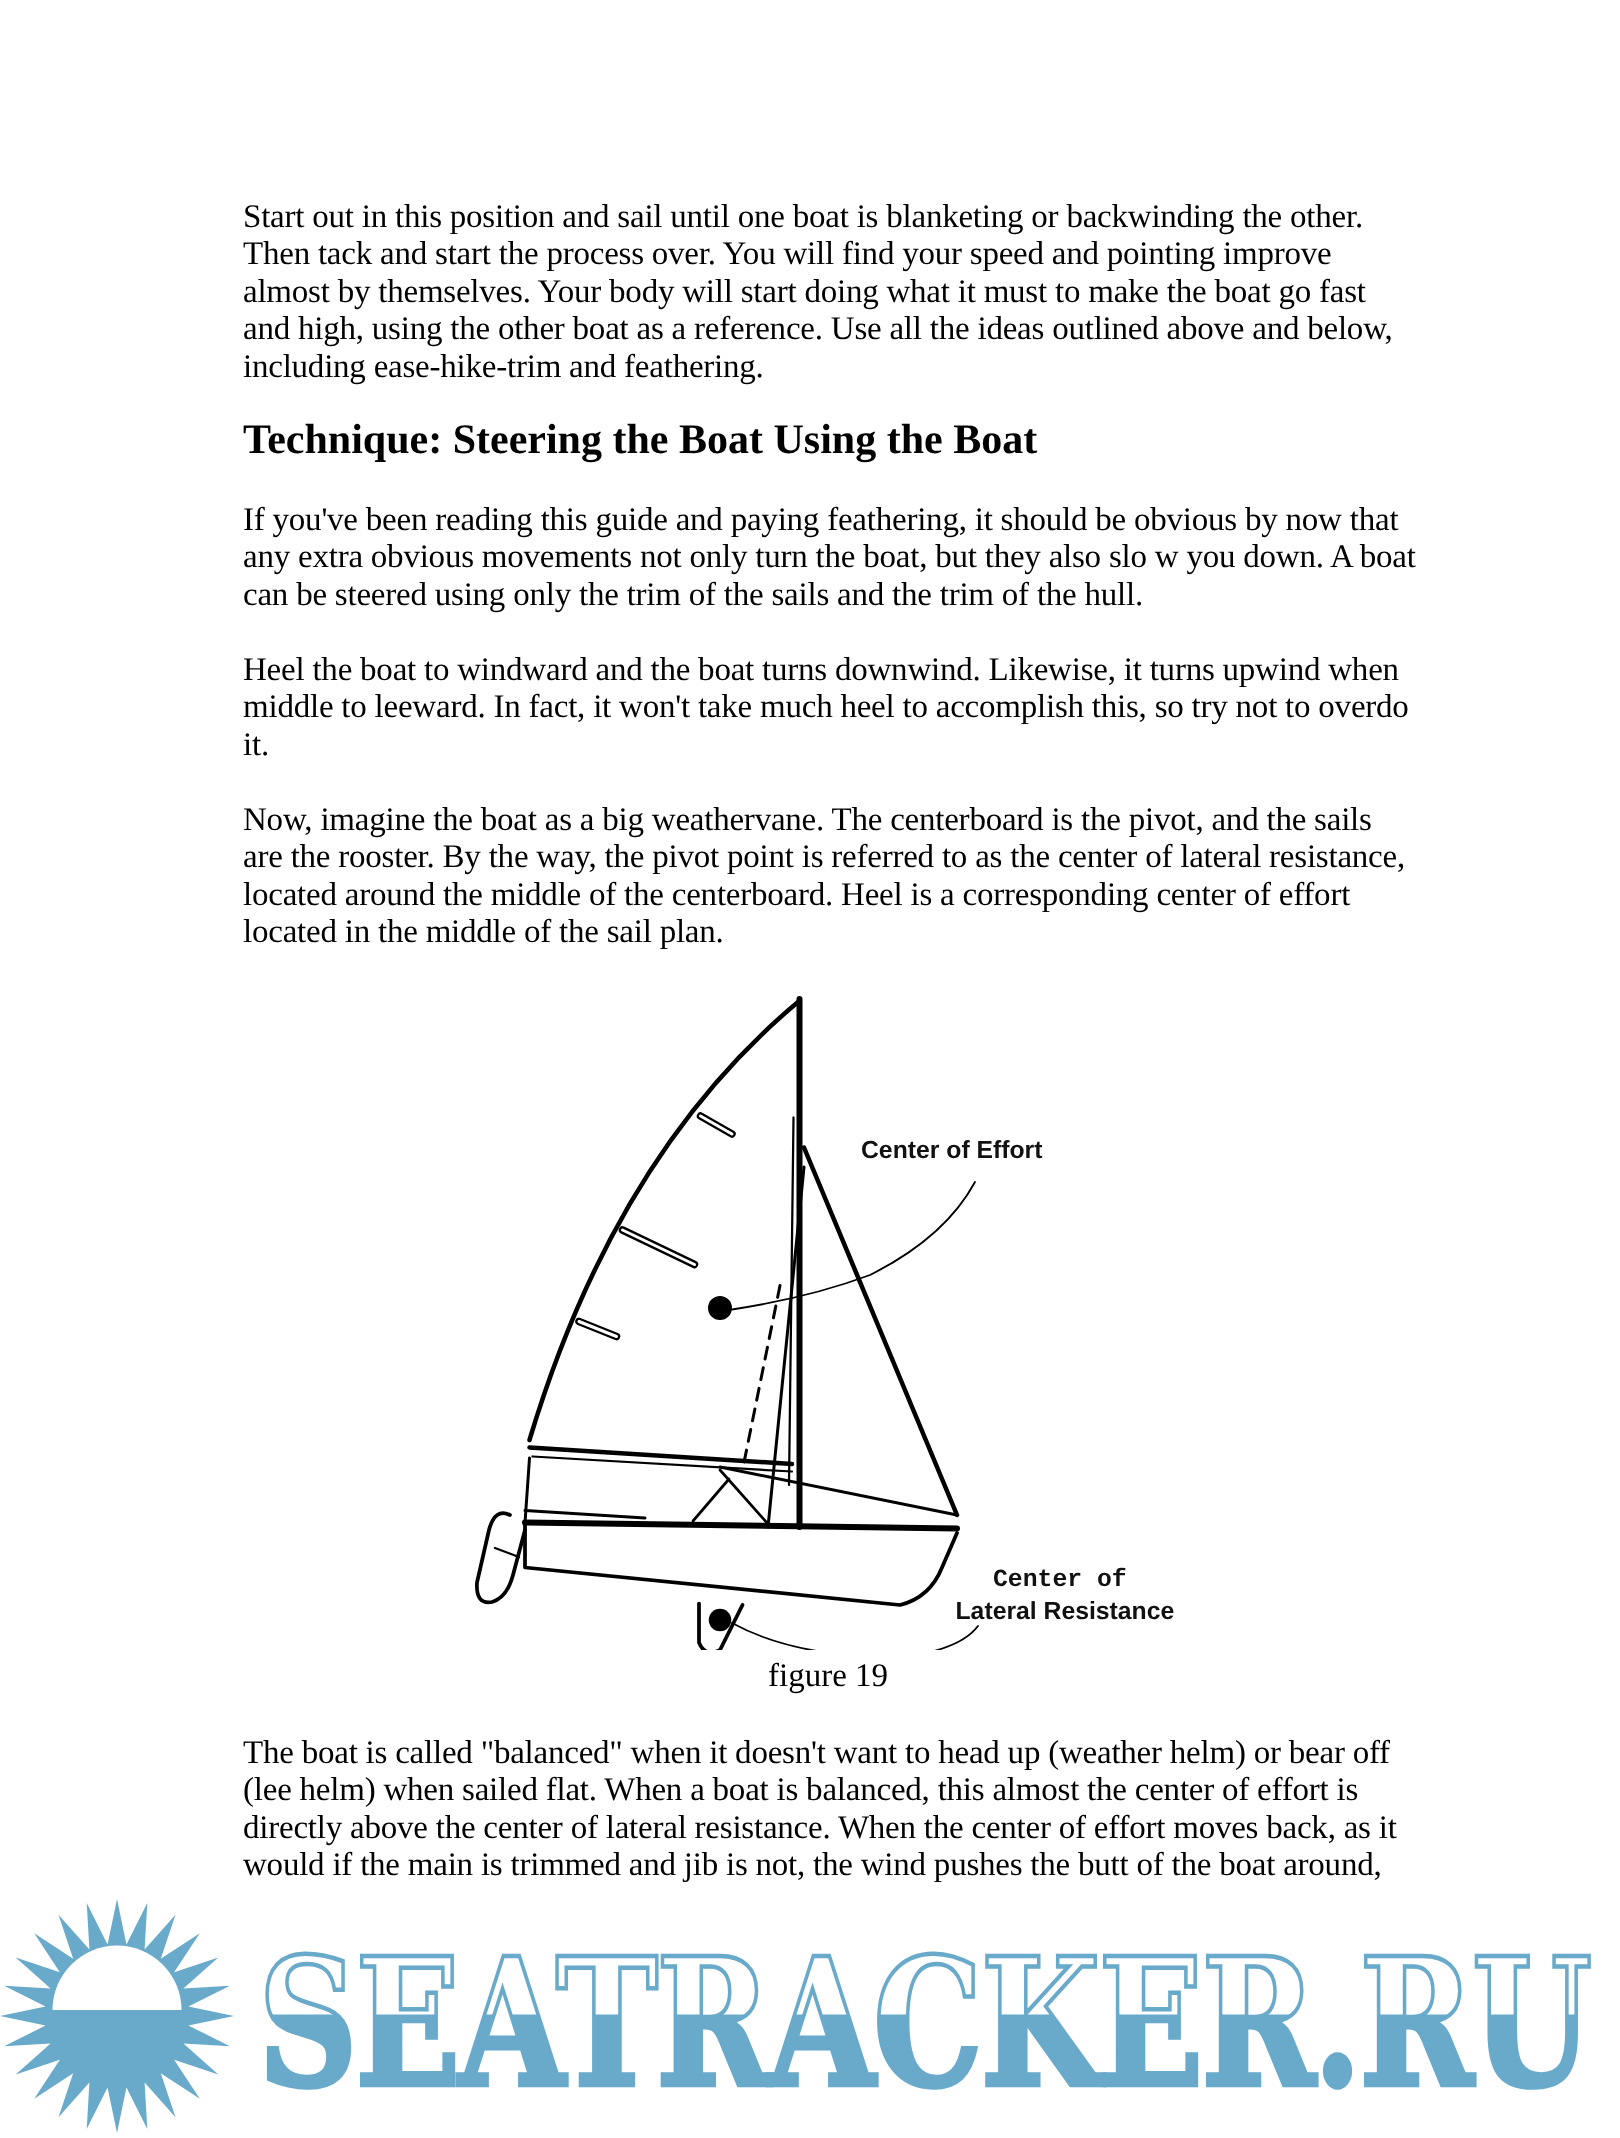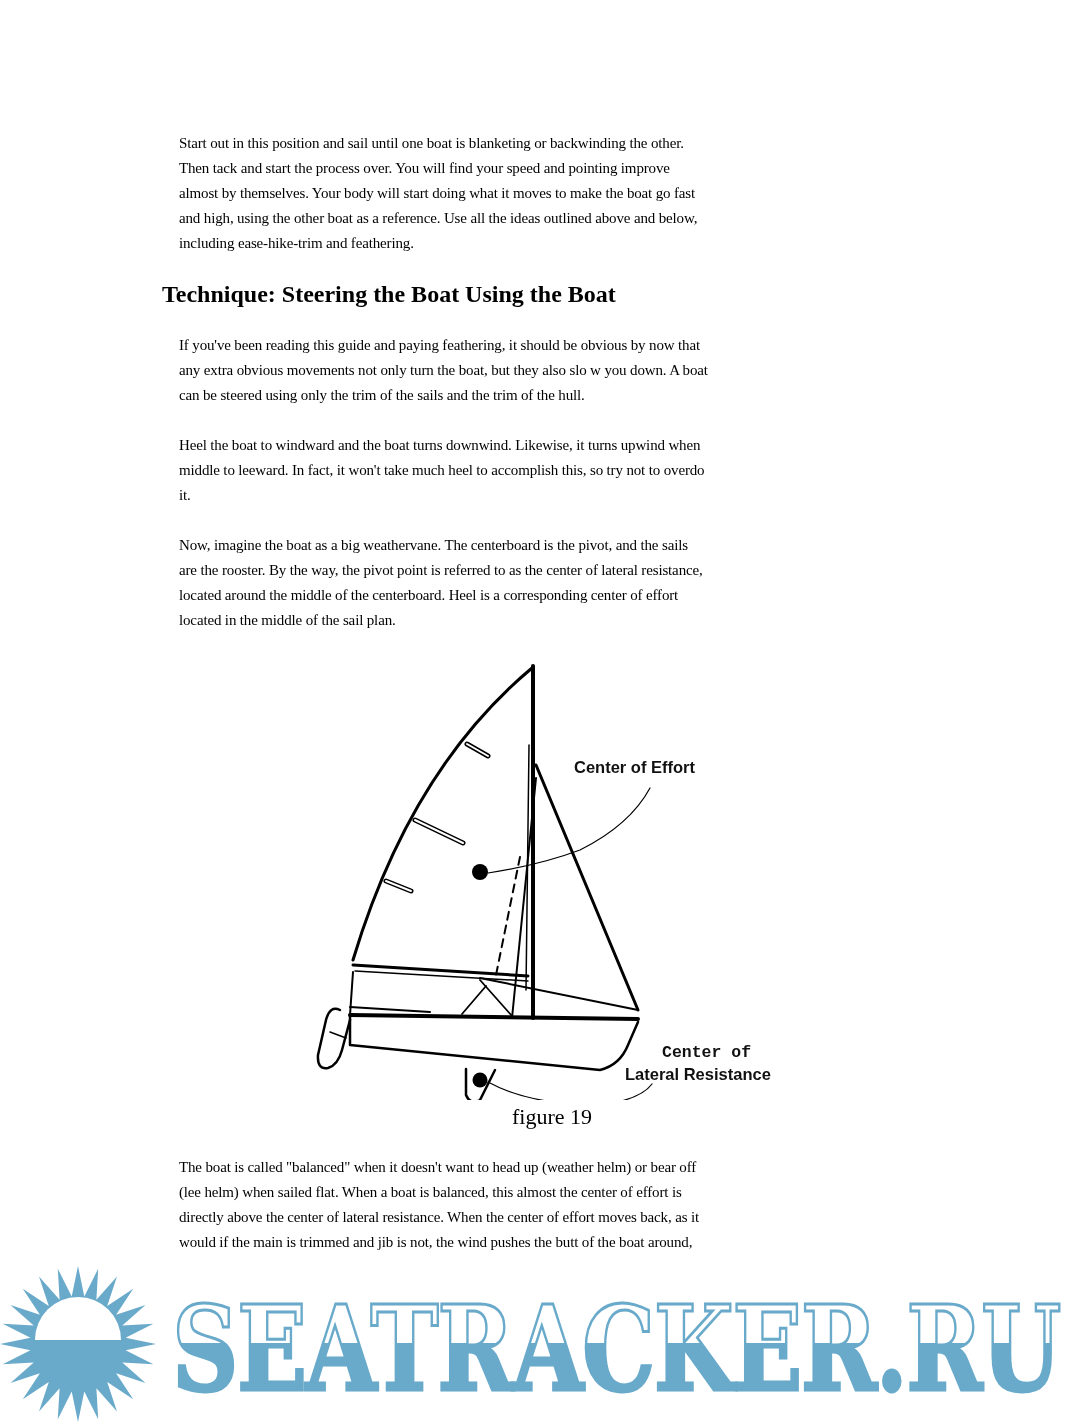--- a/index.html
+++ b/index.html
@@ -1,39 +1,39 @@
 <!DOCTYPE html>
 <html><head>
 <meta charset="utf-8">
 <style>
   html, body { margin: 0; padding: 0; background: #ffffff; }
   body { width: 1080px; height: 1425px; position: relative; overflow: hidden;
          font-family: "Liberation Serif", "DejaVu Serif", serif; color: #000; }
   .page { position: absolute; left: 162px; top: 0; width: 790px; }
-  .line { position: absolute; left: 17px; white-space: nowrap; font-size: 15px; line-height: 25px; letter-spacing: -0.15px; }
-  .heading { position: absolute; left: 0; white-space: nowrap; font-weight: bold; font-size: 24px; line-height: 26px; }
+  .line { position: absolute; left: 0; white-space: nowrap; font-size: 22px; line-height: 25px; letter-spacing: -0.15px; }
+  .heading { position: absolute; left: 0; white-space: nowrap; font-weight: bold; font-size: 28px; line-height: 26px; }
   .u { text-underline-offset: 3px; text-decoration-thickness: 1px; }
   .figure { position: absolute; left: 300px; top: 660px; width: 520px; height: 440px; }
   .figure svg { position: absolute; left: 0; top: 0; }
   .fig-label { position: absolute; font-family: "Liberation Sans", "DejaVu Sans", sans-serif; font-weight: bold; font-size: 16.5px; line-height: 20px; white-space: nowrap; color: #111; }
   .caption { position: absolute; left: 512px; top: 1104px; font-size: 22px; line-height: 25px; white-space: nowrap; }
   .watermark { position: absolute; left: 0; top: 1262px; width: 1080px; height: 163px; }
   .wm-text { position: absolute; left: 172px; top: 1290px; font-family: "DejaVu Serif", "Liberation Serif", serif; font-weight: bold; font-size: 118px; line-height: 118px; letter-spacing: -2px; color: transparent;
      -webkit-text-stroke: 3px #69aacb; white-space: nowrap; transform: scaleX(0.78); transform-origin: left top; }
   .wm-fill { position: absolute; left: 172px; top: 1290px; font-family: "DejaVu Serif", "Liberation Serif", serif; font-weight: bold; font-size: 118px; line-height: 118px; letter-spacing: -2px; color: #69aacb;
      white-space: nowrap; transform: scaleX(0.78); transform-origin: left top; clip-path: inset(53px 0 0 0); }
 </style>
 </head>
 <body>
 
 <div class="page">
 
   <div class="line" style="top:131px">Start out in this position and sail until one boat is blanketing or backwinding the other.</div>
   <div class="line" style="top:156px">Then tack and start the process over. You will find your speed and pointing improve</div>
-  <div class="line" style="top:181px">almost by themselves. Your body will start doing what it moves to make the boat go fast</div>
+  <div class="line" style="top:181px">almost by themselves. Your body will start doing what it must to make the boat go fast</div>
   <div class="line" style="top:206px">and high, using the other boat as a reference. Use all the ideas outlined above and below,</div>
   <div class="line" style="top:231px">including ease-hike-trim and feathering.</div>
 
   <div class="heading" style="top:281px">Technique: Steering the Boat Using the Boat</div>
 
   <div class="line" style="top:333px">If you've been reading this guide and paying feathering, it should be obvious by now that</div>
   <div class="line" style="top:358px">any extra obvious movements not only turn the boat, but they also slo w you down. A boat</div>
   <div class="line" style="top:383px">can be steered using only the trim of the sails and the trim of the hull.</div>
 
   <div class="line" style="top:433px">Heel the boat to windward and the boat turns downwind. Likewise, it turns upwind when</div>
@@ -97,21 +97,21 @@
 
       <path d="M188 213 Q 240 205 280 190 Q 330 165 350 128" stroke-width="1.2"></path>
       <path d="M188 422 Q 230 445 300 445 Q 340 440 352 424" stroke-width="1.2"></path>
     </g>
 
     <circle cx="180" cy="212" r="8" fill="#000"></circle>
     <circle cx="180" cy="420" r="7.5" fill="#000"></circle>
   </svg>
   <div class="fig-label" style="left:274px; top:97px;">Center of Effort</div>
   <div class="fig-label" style="left:362px; top:383px;font-family:Liberation Mono, monospace;">Center of</div>
-  <div class="fig-label" style="left:325px; top:404px;">Lateral Resistance</div>
+  <div class="fig-label" style="left:337px; top:404px;">Lateral Resistance</div>
 </div>
 <div class="caption">figure 19</div>
 
 <svg class="watermark" width="1080" height="163" viewBox="0 0 1080 163">
   <g transform="translate(78,82)">
     <polygon id="sunburst" fill="#69aacb" points="0.0,-78.0 6.3,-47.6 20.2,-75.3 18.4,-44.3 39.0,-67.5 29.2,-38.1 55.2,-55.2 38.1,-29.2 67.5,-39.0 44.3,-18.4 75.3,-20.2 47.6,-6.3 78.0,0.0 47.6,6.3 75.3,20.2 44.3,18.4 67.5,39.0 38.1,29.2 55.2,55.2 29.2,38.1 39.0,67.5 18.4,44.3 20.2,75.3 6.3,47.6 0.0,78.0 -6.3,47.6 -20.2,75.3 -18.4,44.3 -39.0,67.5 -29.2,38.1 -55.2,55.2 -38.1,29.2 -67.5,39.0 -44.3,18.4 -75.3,20.2 -47.6,6.3 -78.0,0.0 -47.6,-6.3 -75.3,-20.2 -44.3,-18.4 -67.5,-39.0 -38.1,-29.2 -55.2,-55.2 -29.2,-38.1 -39.0,-67.5 -18.4,-44.3 -20.2,-75.3 -6.3,-47.6"></polygon>
     <path d="M-43 -4 A43 43 0 0 1 43 -4 Z" fill="#ffffff"></path>
   </g>
 </svg>
 <div class="wm-text">SEATRACKER.RU</div>

